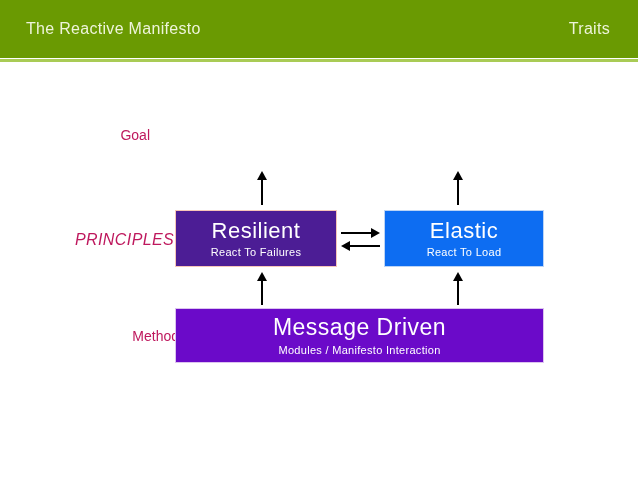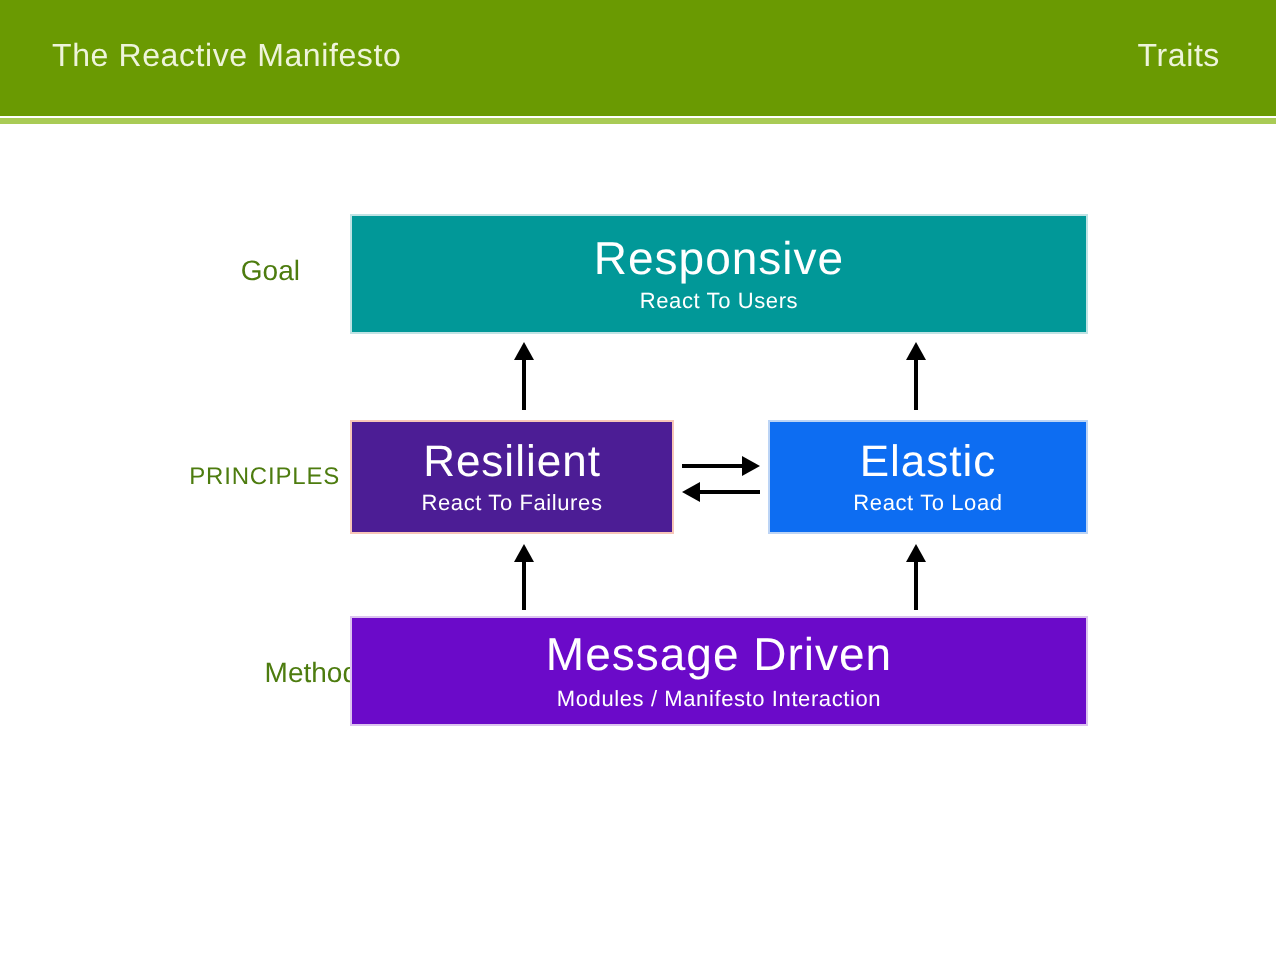--- a/index.html
+++ b/index.html
@@ -31,24 +31,24 @@
   }
   .dbox .box-title{font-size:23px;font-weight:400;line-height:1.1;letter-spacing:.5px;}
   .dbox .box-subtitle{font-size:11px;font-weight:400;margin-top:3px;letter-spacing:.3px;}
   .box-responsive{left:175px;top:107px;width:369px;height:60px;border-color:#bfe3e4;}
   .box-resilient {left:175px;top:210px;width:162px;height:57px;border-color:#f7c6b8;}
   .box-elastic   {left:384px;top:210px;width:160px;height:57px;border-color:#bcd4f5;}
   .box-message   {left:175px;top:308px;width:369px;height:55px;border-color:#dcc3ef;}
   .box-resilient .box-title,.box-elastic .box-title{font-size:22px;}
   
   .row-label{
-    position:absolute;color:#4d7c0f;text-align:right;width:95px;
+    position:absolute;color:#be185d;text-align:right;width:95px;
   }
   .label-goal{left:55px;top:127px;font-size:14px;}
-  .label-principles{left:75px;top:231px;font-size:12px;letter-spacing:.4px;}
+  .label-principles{left:75px;top:231px;font-size:16px;letter-spacing:.4px;font-style:italic;}
   .label-method{left:84px;top:328px;font-size:14px;}
   
   .arrow-up{position:absolute;width:12px;display:flex;flex-direction:column;align-items:center;}
   .arrow-up .head{
     width:0;height:0;
     border-left:5px solid transparent;border-right:5px solid transparent;
     border-bottom:9px solid #000;
   }
   .arrow-up .shaft{width:2px;flex:1;background:#000;}
   .au-top{top:171px;height:34px;}
@@ -79,24 +79,20 @@
   <div class="header" style="background: rgb(106, 154, 2); gap: 36px;">
     <span class="title">The Reactive Manifesto</span>
     <span class="right-label">Traits</span>
   </div>
   <div class="header-strip" style="background: rgb(169, 203, 85);"></div>
 
   <div class="row-label label-goal">Goal</div>
   <div class="row-label label-principles">PRINCIPLES</div>
   <div class="row-label label-method">Method</div>
 
-  <div class="dbox box-responsive" style="background: rgb(1, 152, 152);">
-    <div class="box-title">Responsive</div>
-    <div class="box-subtitle">React To Users</div>
-  </div>
 
   <div class="dbox box-resilient" style="background: #4c1d95;">
     <div class="box-title">Resilient</div>
     <div class="box-subtitle">React To Failures</div>
   </div>
   <div class="dbox box-elastic" style="background: rgb(13, 109, 242);">
     <div class="box-title">Elastic</div>
     <div class="box-subtitle">React To Load</div>
   </div>
 

